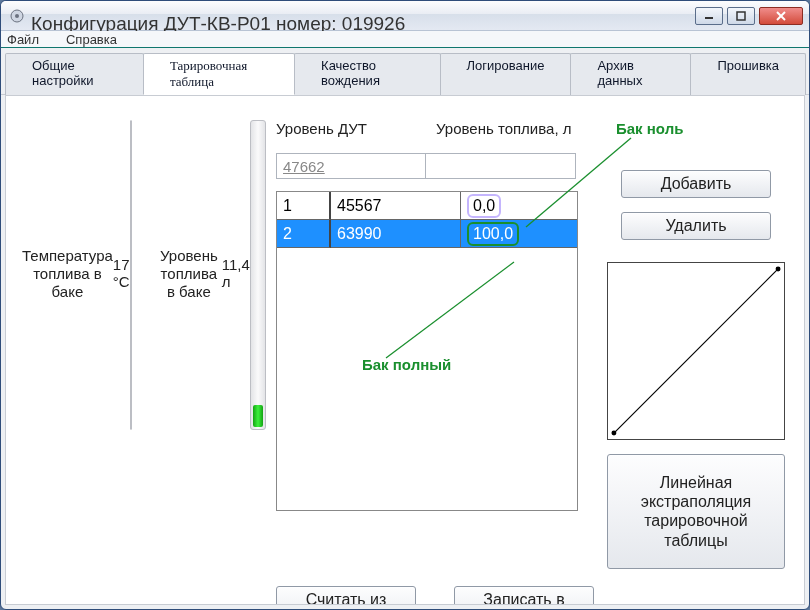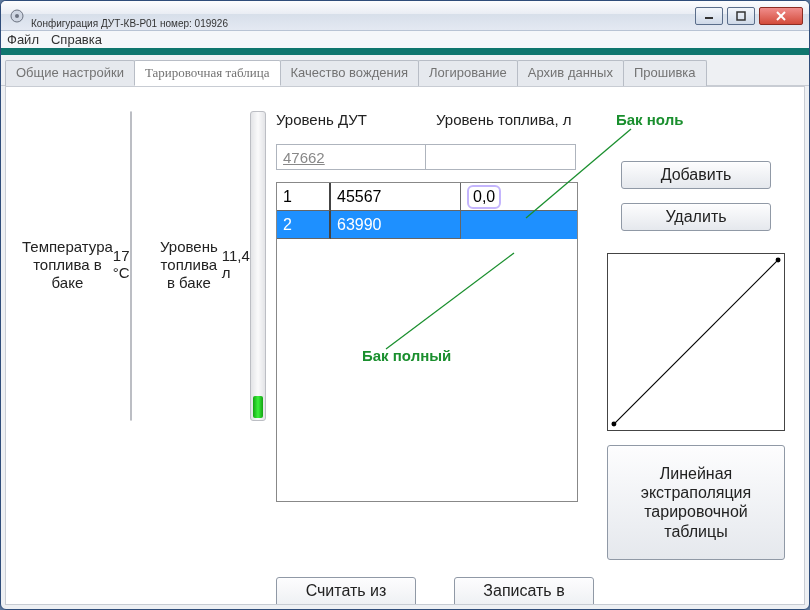--- a/index.html
+++ b/index.html
@@ -32,61 +32,61 @@
     padding: 0 6px 0 8px;
   }
   .titlebar .app-icon {
     width: 16px; height: 16px;
     margin-right: 6px;
     display: inline-block;
   }
   .titlebar .title {
     flex: 1;
     color: #333;
-    font-size: 10px;
+    font-size: 19px;
     margin-top: 16px;
   }
   .winbtns { display: flex; gap: 4px; }
   .winbtn {
     width: 28px; height: 18px;
     border: 1px solid #5a6d8a;
     border-radius: 2px;
     display: flex; align-items: center; justify-content: center;
     background: linear-gradient(to bottom, #f3f6fb, #cfd9e8);
   }
   .winbtn.close {
     background: linear-gradient(to bottom, #f08d8b, #d34b3b);
     border-color: #8c2c22;
     width: 44px;
   }
   .winbtn svg { display: block; }
   .menubar {
-    height: 24px;
+    height: 17px;
     background: #f5f7fa;
-    border-bottom: 7px solid #0f766e;
+    border-bottom: 1px solid #0f766e;
     display: flex;
     align-items: center;
     padding: 0 6px;
-    gap: 12px;
+    gap: 27px;
     color: #333;
   }
   .menuitem { cursor: default; }
   .tabs {
     display: flex;
     padding: 4px 4px 0 4px;
     background: #eef0f3;
     border-bottom: 1px solid #c8ccd3;
     gap: 0;
   }
   .tab {
-    padding: 4px 10px;
+    padding: 4px 26px;
     border: 1px solid #b8bdc6;
     border-bottom: none;
     background: #e6e9ee;
-    color: #737373;
+    color: #0f172a;
     margin-right: -1px;
     border-top-left-radius: 2px;
     border-top-right-radius: 2px;
     position: relative;
     top: 1px;
   }
   .tab.active {
     background: #fff;
     border-bottom: 1px solid #fff;
     z-index: 2;
@@ -338,20 +338,23 @@
         <div class="grid-row">
           <div class="grid-cell idx">1</div>
           <div class="grid-cell c1">45567</div>
           <div class="grid-cell c2">
               <span class="circleval">0,0</span>
             </div>
         </div>
         <div class="grid-row selected">
           <div class="grid-cell idx">2</div>
           <div class="grid-cell c1">63990</div>
+          <div class="grid-cell c2">
+              <span class="circleval" style="color:#fff;border-color:#1a8f2e;">100,0</span>
+            </div>
         </div>
       </div>
     </div>
 
     <div class="right-section">
       <div class="btn">Добавить</div>
       <div class="btn">Удалить</div>
       <svg class="chartbox" viewBox="0 0 178 178">
         <rect x="0" y="0" width="178" height="178" fill="#fff"></rect>
         <line x1="6" y1="172" x2="172" y2="6" stroke="#000" stroke-width="1.2"></line>

